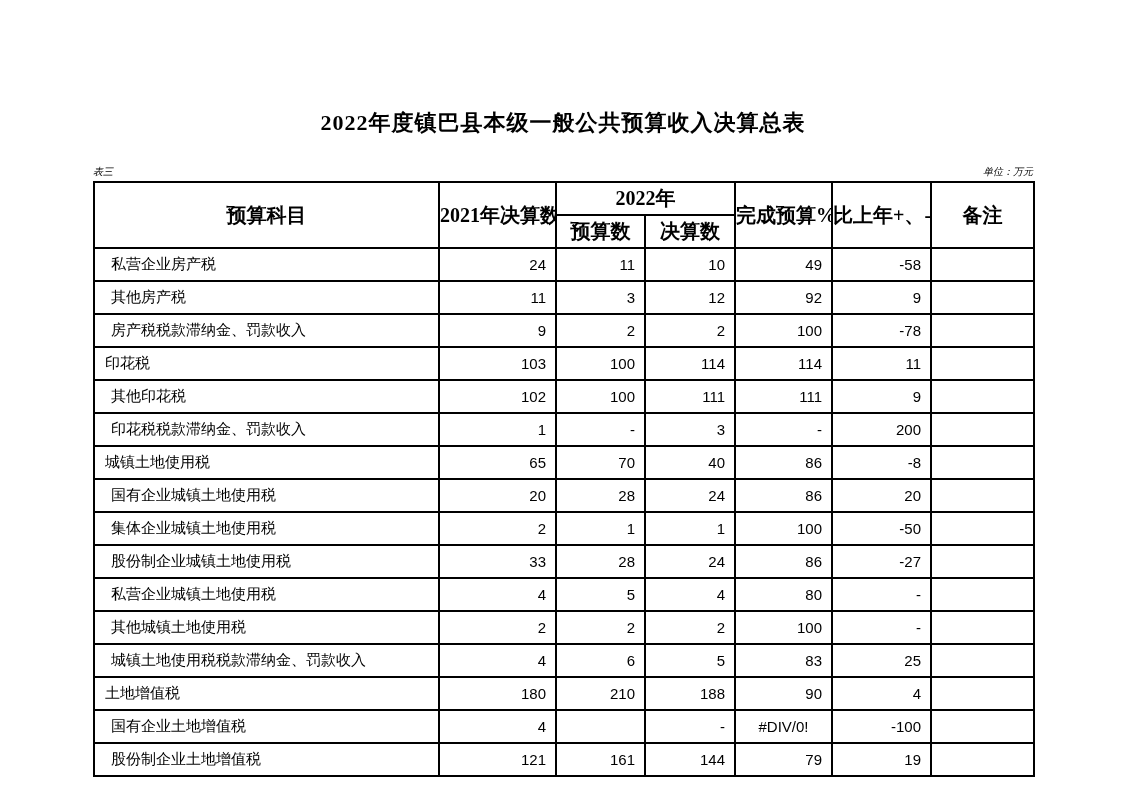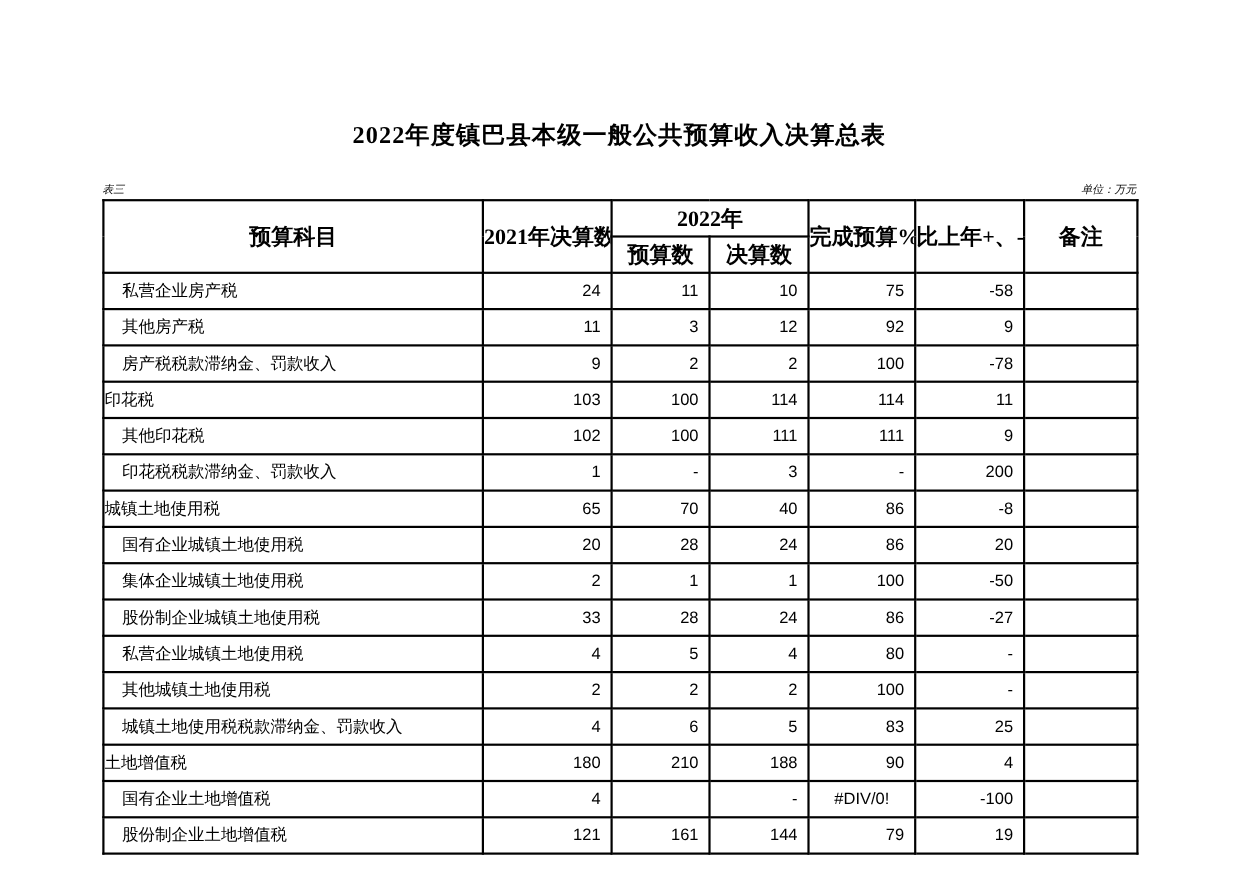--- a/index.html
+++ b/index.html
@@ -61,21 +61,21 @@
   }
   .budget-table td {
     height: 31px;
     font-size: 15px;
     vertical-align: middle;
   }
   td.subject {
     text-align: left;
     font-family: "Liberation Serif", "DejaVu Serif", serif;
   }
-  td.subject.lvl1 { }
+  td.subject.lvl1 { padding-left: 10px; }
   td.subject.lvl2 { padding-left: 16px; }
   td.num {
     text-align: right;
     padding-right: 9px;
     font-family: "Liberation Sans", "DejaVu Sans", sans-serif;
   }
   td.num.err {
     text-align: center;
     padding-right: 0;
   }
@@ -118,21 +118,21 @@
         <th>预算数</th>
         <th>决算数</th>
       </tr>
     </thead>
     <tbody id="table-body">
         <tr>
           <td class="subject lvl2">私营企业房产税</td>
           <td class="num">24</td>
           <td class="num">11</td>
           <td class="num">10</td>
-          <td class="num">75</td>
+          <td class="num">49</td>
           <td class="num">-58</td>
           <td class="notes"></td>
         </tr>
         <tr>
           <td class="subject lvl2">其他房产税</td>
           <td class="num">11</td>
           <td class="num">3</td>
           <td class="num">12</td>
           <td class="num">92</td>
           <td class="num">9</td>

